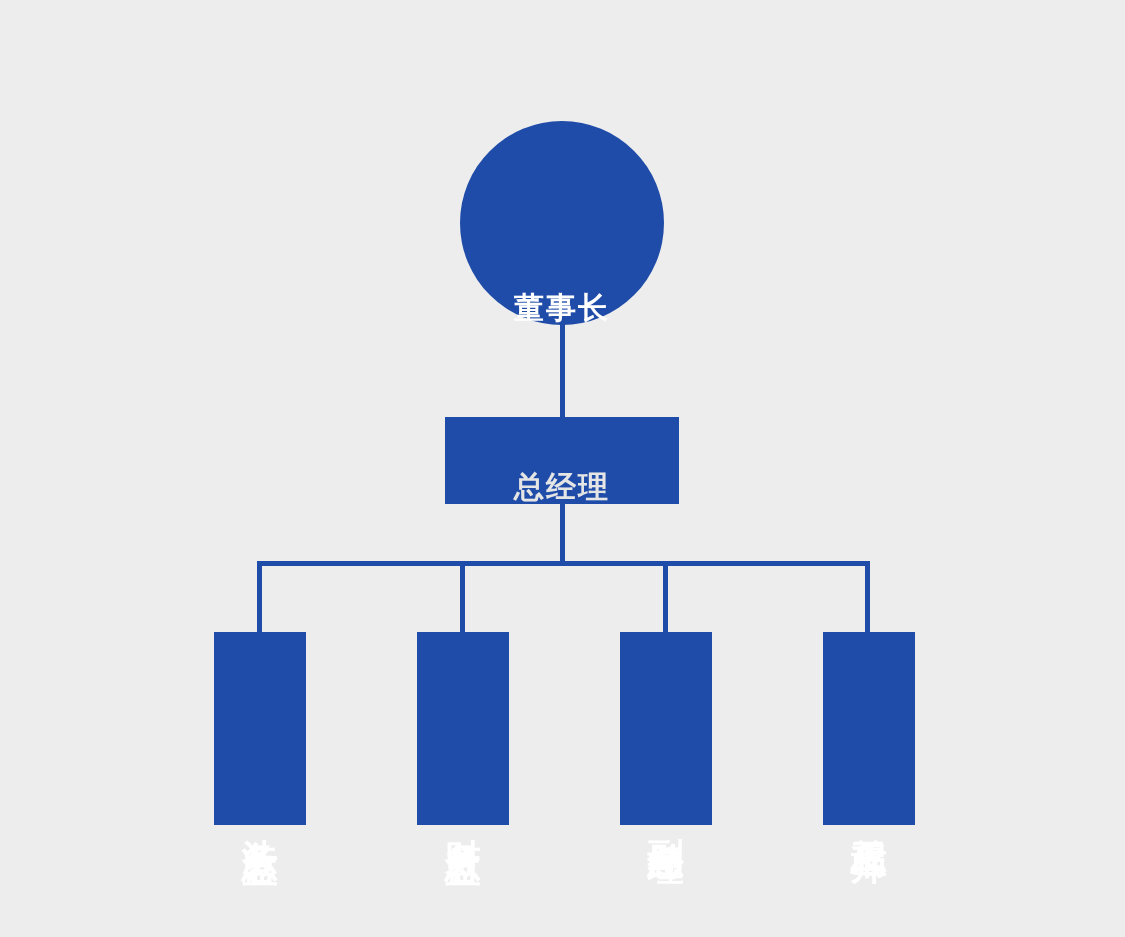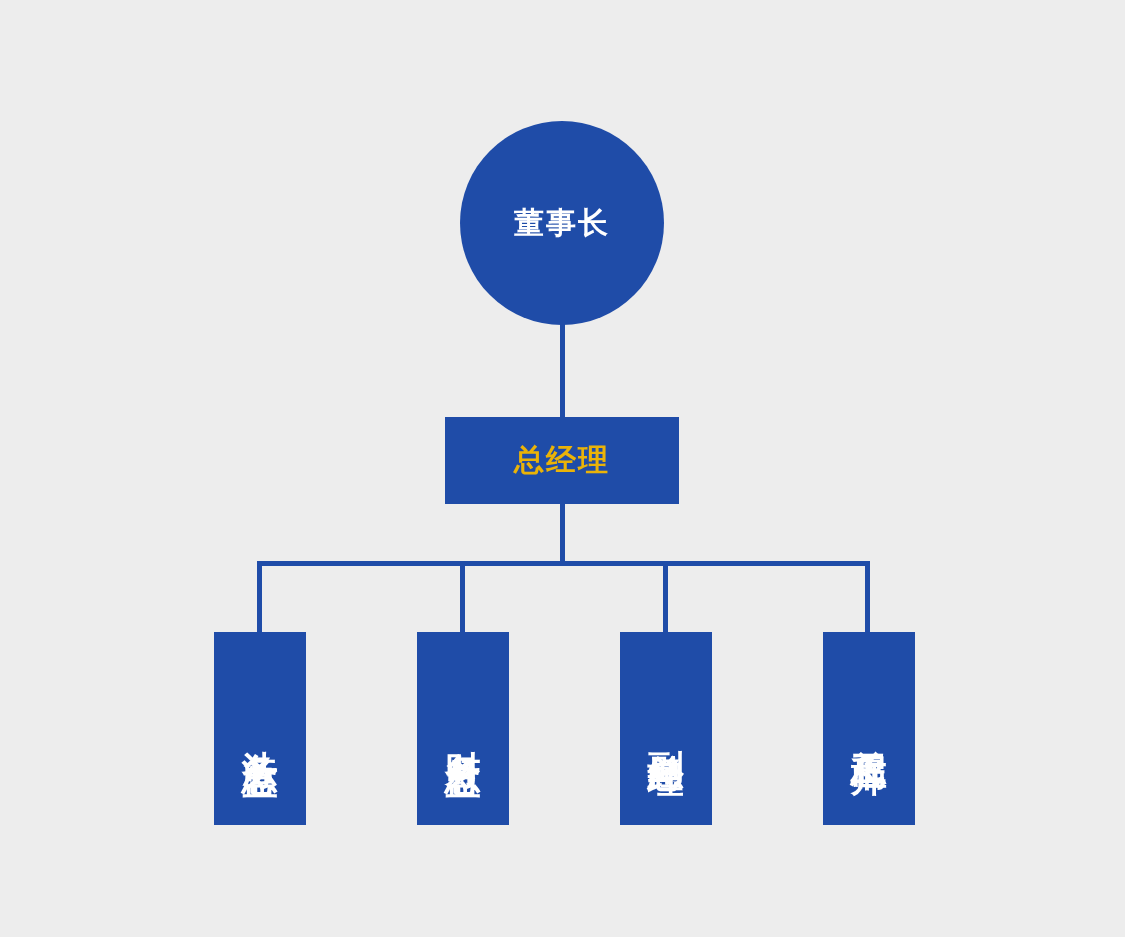--- a/index.html
+++ b/index.html
@@ -21,21 +21,21 @@
   .connector-layer {
     position: absolute;
     left: 0;
     top: 0;
     width: 1125px;
     height: 937px;
   }
   .node {
     position: absolute;
     display: flex;
-    align-items: center;
+    align-items: flex-end;
     justify-content: center;
     color: #ffffff;
     box-sizing: border-box;
   }
   .node-circle {
     border-radius: 50%;
   }
   .node-label {
     color: #ffffff;
     font-weight: 700;
@@ -99,21 +99,21 @@
       <line x1="665.5" y1="563" x2="665.5" y2="634"></line>
       <line x1="867.5" y1="563" x2="867.5" y2="634"></line>
     </g>
   </svg>
 
   <div class="node node-circle" id="node-chairman" style="background:#1f4ca8;">
     <span class="node-label label-horizontal" style="color: rgb(255, 255, 255);">董事长</span>
   </div>
 
   <div class="node" id="node-gm" style="background:#1f4ca8;">
-    <span class="node-label label-horizontal" style="color: #eab308;">总经理</span>
+    <span class="node-label label-horizontal" style="color: #e5e5e5;">总经理</span>
   </div>
 
   <div class="node node-leaf" id="node-legal" style="background:#1f4ca8;">
     <span class="node-label label-vertical" style="color: rgb(255, 255, 255);">法务总监</span>
   </div>
 
   <div class="node node-leaf" id="node-finance" style="background:#1f4ca8;">
     <span class="node-label label-vertical" style="color: rgb(255, 255, 255);">财务总监</span>
   </div>
 

